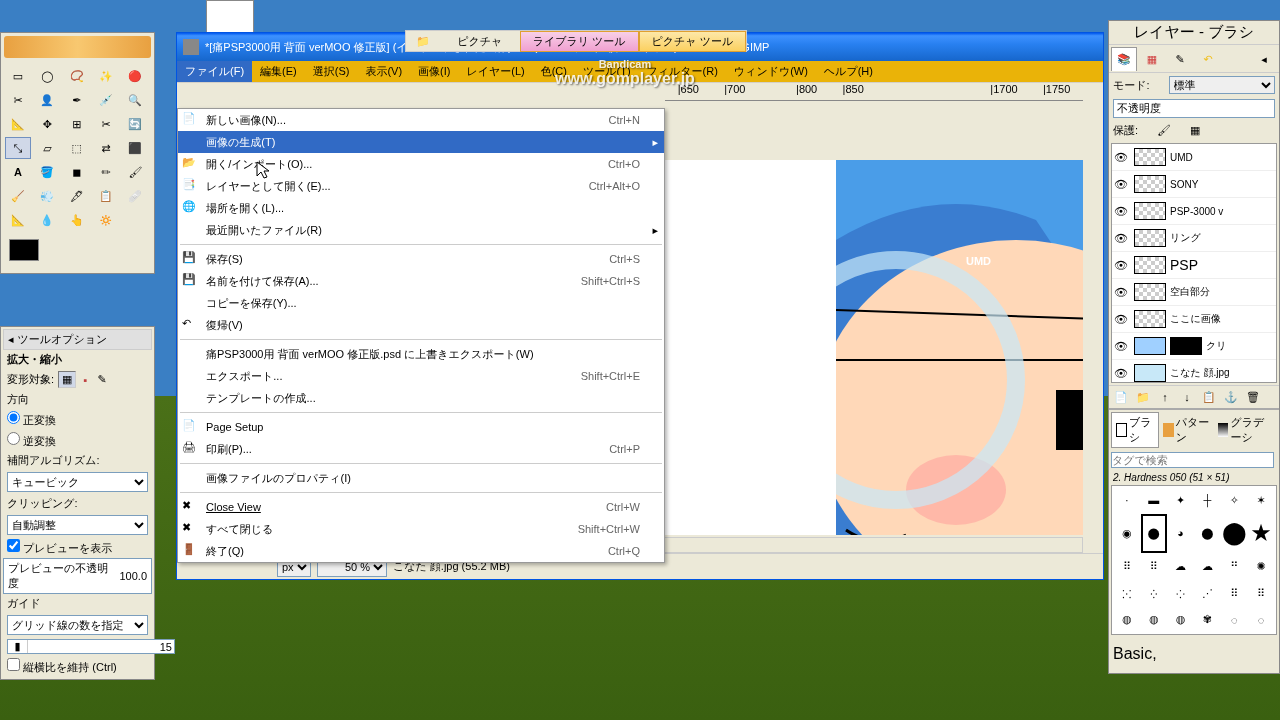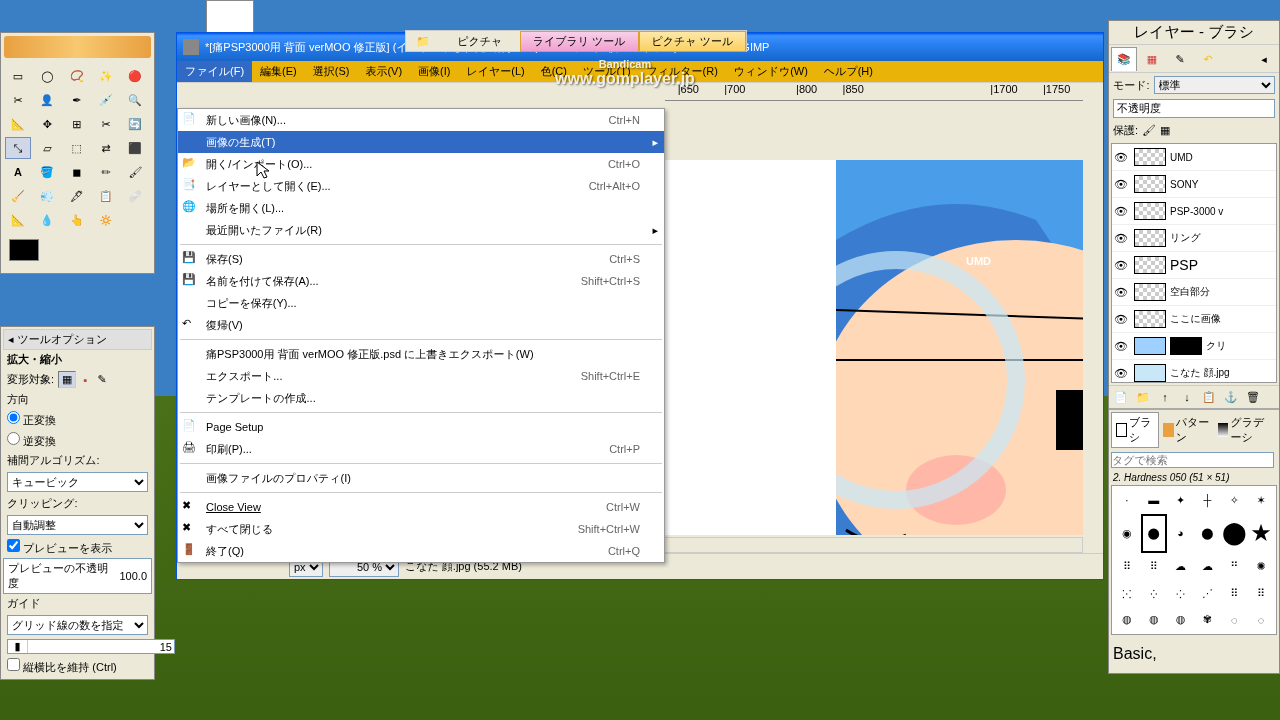--- a/index.html
+++ b/index.html
@@ -41,30 +41,30 @@
 .dd-item { display: flex; align-items: center; height: 22px; padding: 0 24px 0 4px; cursor: pointer; position: relative; }
 .dd-item.highlight { background: #316ac5; color: white; }
 .dd-item .dd-icon { width: 18px; height: 16px; margin-right: 6px; display: inline-block; }
 .dd-item .dd-label { flex: 1; }
 .dd-item .dd-accel { color: #666; font-size: 11px; }
 .dd-item .dd-arrow { position: absolute; right: 6px; }
 .dd-sep { height: 1px; background: #ccc; margin: 3px 2px; }
 .canvas-area { position: absolute; top: 127px; left: 194px; right: 20px; bottom: 44px; background: #fff; overflow: hidden; }
 .canvas-img { position: absolute; top: 0; left: 465px; width: 440px; height: 400px; }
 .scrollbar-h { position: absolute; bottom: 26px; left: 194px; right: 20px; height: 16px; background: #ece9d8; border: 1px solid #ccc; }
-.statusbar { position: absolute; bottom: 0; left: 0; right: 0; height: 26px; background: #ece9d8; display: flex; align-items: center; padding: 2px 16px; gap: 6px; border-top: 1px solid #ccc; }
+.statusbar { position: absolute; bottom: 0; left: 0; right: 0; height: 26px; background: #ece9d8; display: flex; align-items: center; padding: 2px 4px; gap: 6px; border-top: 1px solid #ccc; }
 .statusbar select { height: 20px; border: 1px solid #7b9ebd; }
 
 
 .right-dock { position: absolute; top: 20px; right: 0; width: 172px; background: #ece9d8; border: 1px solid #888; }
 .dock-title { text-align: center; padding: 2px; font-size: 15px; border-bottom: 1px solid #ccc; }
 .dock-tabs { display: flex; height: 28px; padding: 2px; gap: 2px; border-bottom: 1px solid #ccc; }
 .dock-tab { width: 26px; height: 24px; display: flex; align-items: center; justify-content: center; border: 1px solid transparent; cursor: pointer; }
 .dock-tab.active { background: #fff; border: 1px solid #999; border-bottom: none; }
-.mode-row { padding: 3px 4px; display: flex; align-items: center; gap: 4px; }
+.mode-row { padding: 3px 4px; display: flex; align-items: center; gap: 19px; }
 .opacity-row { padding: 2px 4px; }
 .layer-list { background: #fff; border: 1px solid #999; margin: 2px; height: 240px; overflow: hidden; }
 .layer-row { display: flex; align-items: center; height: 27px; border-bottom: 1px solid #eee; padding: 0 2px; gap: 4px; }
 .layer-row .eye { width: 16px; }
 .layer-row .thumb { width: 32px; height: 18px; background: repeating-conic-gradient(#ccc 0 25%, #fff 0 50%) 0 0/8px 8px; border: 1px solid #000; }
 .layer-row.sel .thumb { background: #a0d0ff; }
 .layer-btns { display: flex; padding: 2px; gap: 2px; border-top: 1px solid #ccc; }
 .layer-btns span { width: 20px; height: 18px; display: inline-flex; align-items: center; justify-content: center; cursor: pointer; }
 
 .brush-section { border-top: 2px solid #aaa; }

